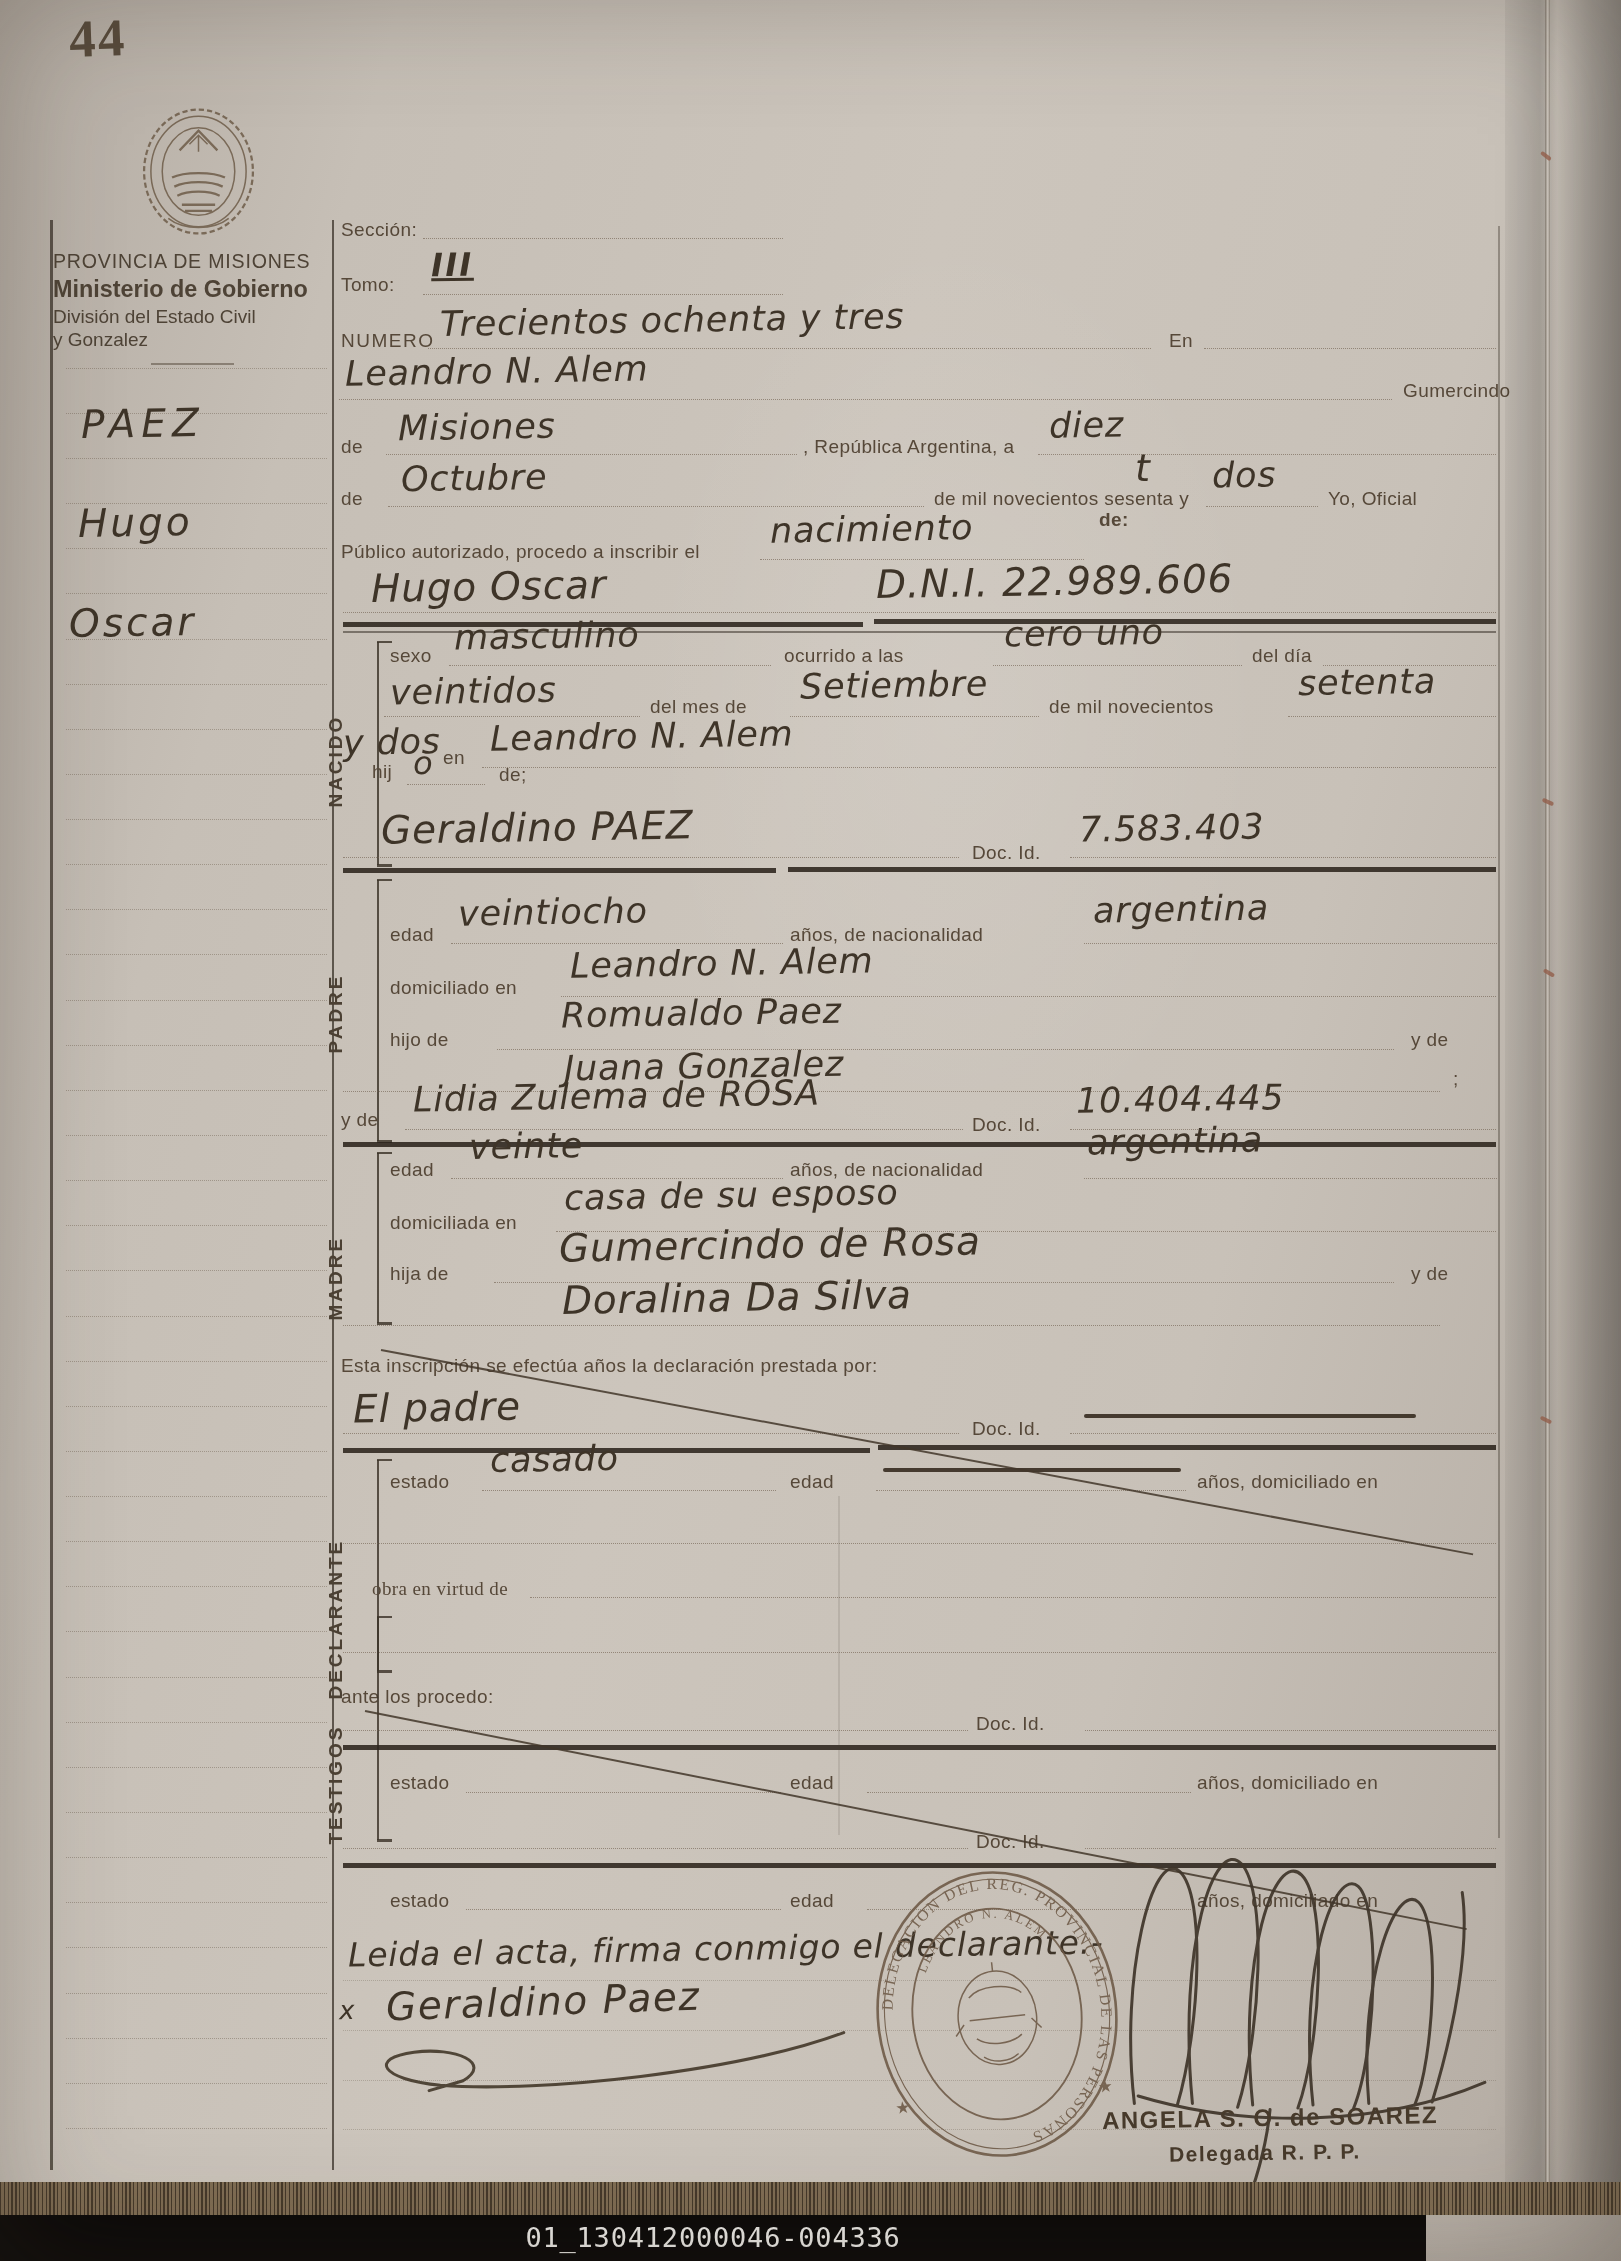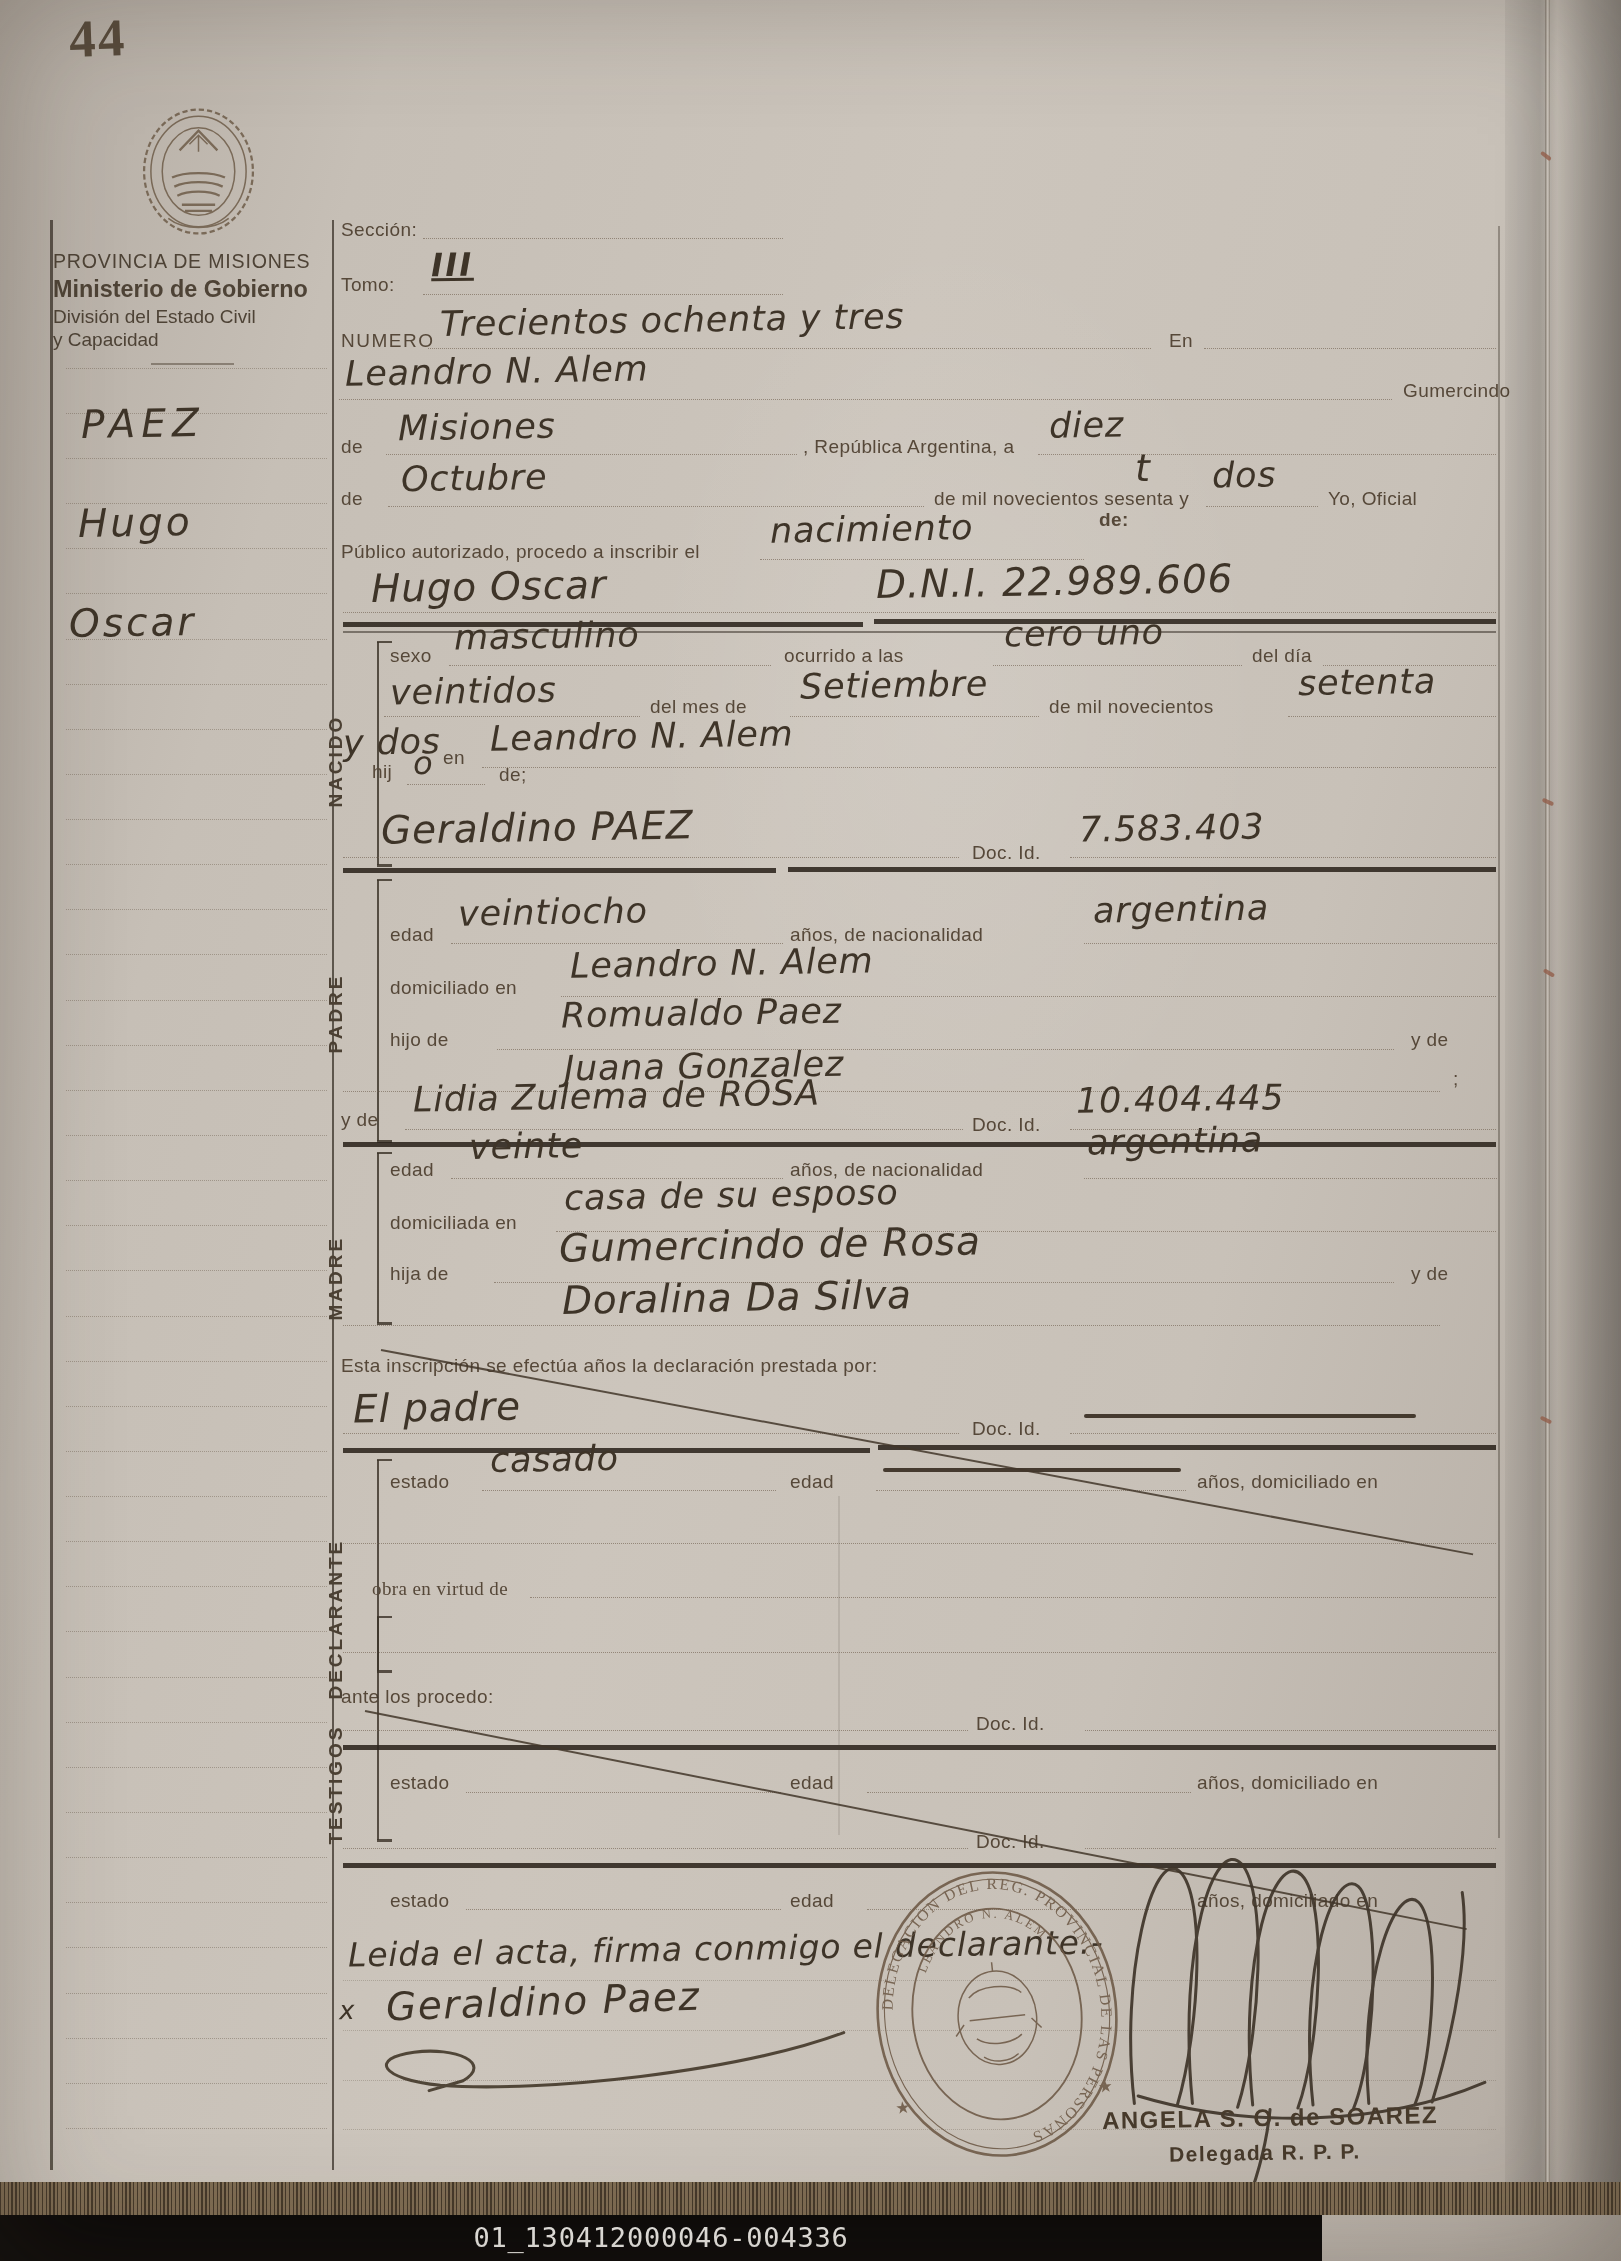--- a/index.html
+++ b/index.html
@@ -35,21 +35,21 @@
         font-family:"Liberation Serif",serif;font-weight:bold;font-size:33px;letter-spacing:4.5px;
         word-spacing:12px;color:#443a2c;}
   .lh{position:absolute;left:53px;width:277px;text-align:left;color:#4e4336;}
   .crease{position:absolute;left:1545px;top:0;width:4.5px;height:2182px;
         background:linear-gradient(to right,rgba(80,68,54,.45),rgba(235,228,218,.55) 55%,rgba(80,68,54,.35));}
   .bindshade{position:absolute;left:1505px;top:0;width:116px;height:2182px;
         background:linear-gradient(to right,rgba(0,0,0,.05),rgba(0,0,0,.16) 30%,rgba(0,0,0,.02) 45%,rgba(0,0,0,.18) 75%,rgba(0,0,0,.28));}
   .stitch{position:absolute;width:12px;height:3.8px;background:#96604c;border-radius:2.3px;opacity:.8;}
   .fore-edge{position:absolute;left:0;top:2182px;width:1622px;height:33px;background:#6f5e47;
         background-image:repeating-linear-gradient(90deg,rgba(28,20,12,.5) 0 1.5px,rgba(170,148,116,.28) 1.5px 3.8px);}
-  .code-band{position:absolute;left:0;top:2215px;width:1322px;height:46px;background:#0b0908;
+  .code-band{position:absolute;left:0;top:2215px;width:1426px;height:46px;background:#0b0908;
         color:#eceae6;font-family:"DejaVu Sans Mono",monospace;font-size:27px;letter-spacing:0.8px;
         text-align:center;line-height:45px;}
   svg text{font-family:"Liberation Serif",serif;}
 </style>
 </head>
 <body>
 
 <div id="photo">
   <div class="hl"></div>
 
@@ -63,21 +63,21 @@
     <path d="M55 60 L80 34 L105 60" fill="none" stroke="#6b5945" stroke-width="3"></path>
     <path d="M68 52 L80 40 L92 52 M80 40 L80 62" fill="none" stroke="#6b5945" stroke-width="2"></path>
     <path d="M45 96 C60 88 100 88 115 96 M48 108 C64 100 96 100 112 108 M52 120 C66 113 94 113 108 120" fill="none" stroke="#6b5945" stroke-width="3"></path>
     <path d="M58 132 h44 M62 140 h36" stroke="#6b5945" stroke-width="3"></path>
     <path d="M40 150 C60 166 100 166 120 150" fill="none" stroke="#6b5945" stroke-width="2"></path>
   </svg>
 
   <div class="lh" style="top:250px;font-size:19.6px;letter-spacing:0.8px;">PROVINCIA DE MISIONES</div>
   <div class="lh" style="top:276px;font-size:23.4px;font-weight:bold;">Ministerio de Gobierno</div>
   <div class="lh" style="top:306px;font-size:19px;">División del Estado Civil</div>
-  <div class="lh" style="top:329px;font-size:19px;">y Capacidad</div>
+  <div class="lh" style="top:329px;font-size:19px;">y Gonzalez</div>
   <div style="position:absolute;left:151px;top:363px;width:83px;height:2.3px;background:rgba(80,68,54,.5);"></div>
 
   <div class="vline" style="left:50px;top:220px;width:3px;height:1950px;"></div>
   <div class="vline" style="left:332px;top:220px;width:2.3px;height:1950px;"></div>
   <div id="margin-lines">
       <div class="mline" style="top: 368px;"></div>
       <div class="mline" style="top: 413px;"></div>
       <div class="mline" style="top: 458px;"></div>
       <div class="mline" style="top: 503px;"></div>
       <div class="mline" style="top: 548px;"></div>

